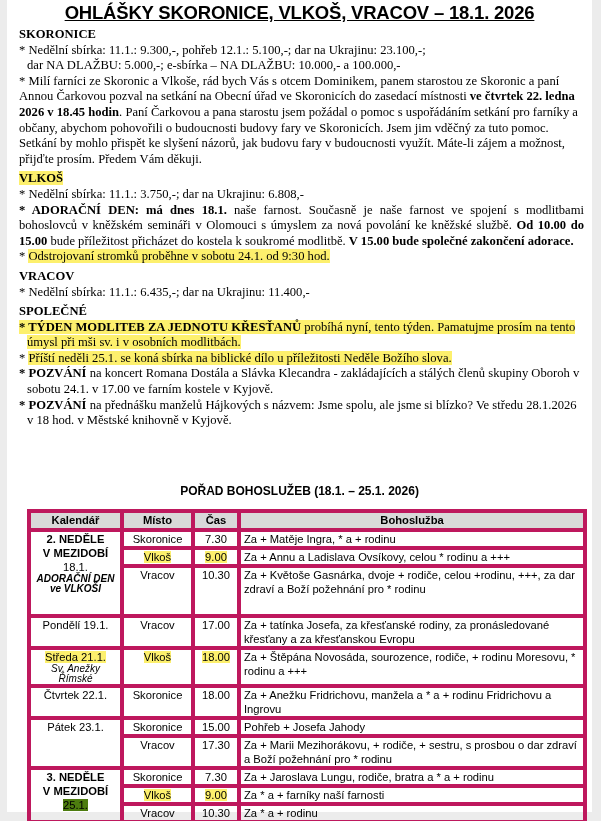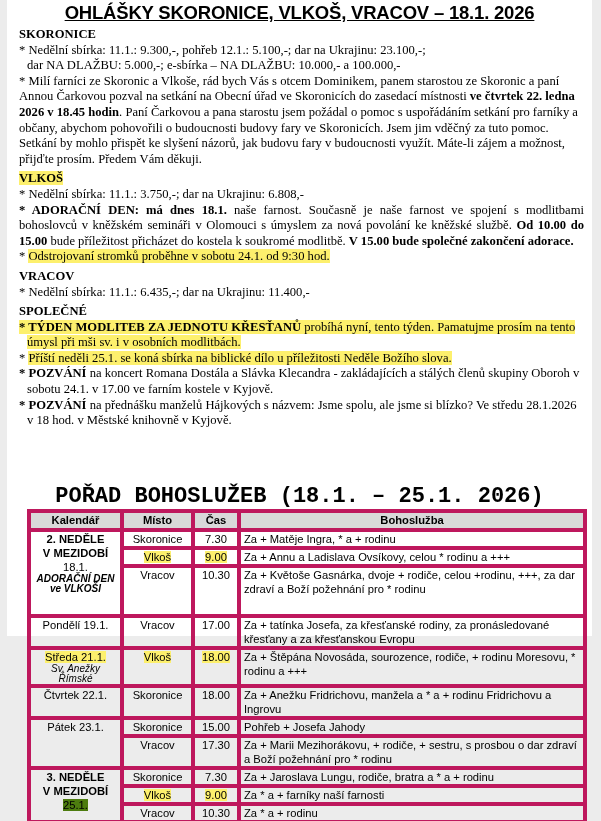--- a/index.html
+++ b/index.html
@@ -3,21 +3,21 @@
 <meta charset="utf-8">
 <style>
   html, body { margin: 0; padding: 0; }
   body {
     width: 601px; height: 821px; overflow: hidden;
     background: #ececec;
     font-family: "Liberation Serif", serif;
     color: #000;
   }
   .sheet {
-    position: absolute; left: 7px; top: 0; width: 585px; height: 636px;
+    position: absolute; left: 7px; top: 0; width: 585px; height: 812px;
     background: #fff;
   }
   .title {
     position: absolute; left: 0; top: 2px; width: 100%;
     text-align: center;
     font-family: "Liberation Sans", sans-serif;
     font-weight: bold; font-size: 18.5px; text-decoration: underline;
     letter-spacing: -0.2px;
   }
   .content {
@@ -29,22 +29,22 @@
   .p { margin: 0; }
   .indent { padding-left: 8px; }
   .hang { padding-left: 8px; text-indent: -8px; }
   .just { text-align: justify; }
   .hl { background: #fdf06d; }
   b { font-weight: bold; }
 
   .sched-title {
     position: absolute; left: 0; top: 484px; width: 100%;
     text-align: center;
-    font-family: Liberation Mono, monospace;
-    font-weight: bold; font-size: 22px;
+    font-family: Liberation Sans, sans-serif;
+    font-weight: bold; font-size: 12px;
   }
   table.sched {
     position: absolute; left: 20px; top: 509px; width: 560px;
     border-collapse: collapse;
     font-family: "Liberation Sans", sans-serif; font-size: 11.2px;
     line-height: 14px;
   }
   table.sched th, table.sched td {
     border: 4px solid #be185d; padding: 0 3px; vertical-align: top;
   }

